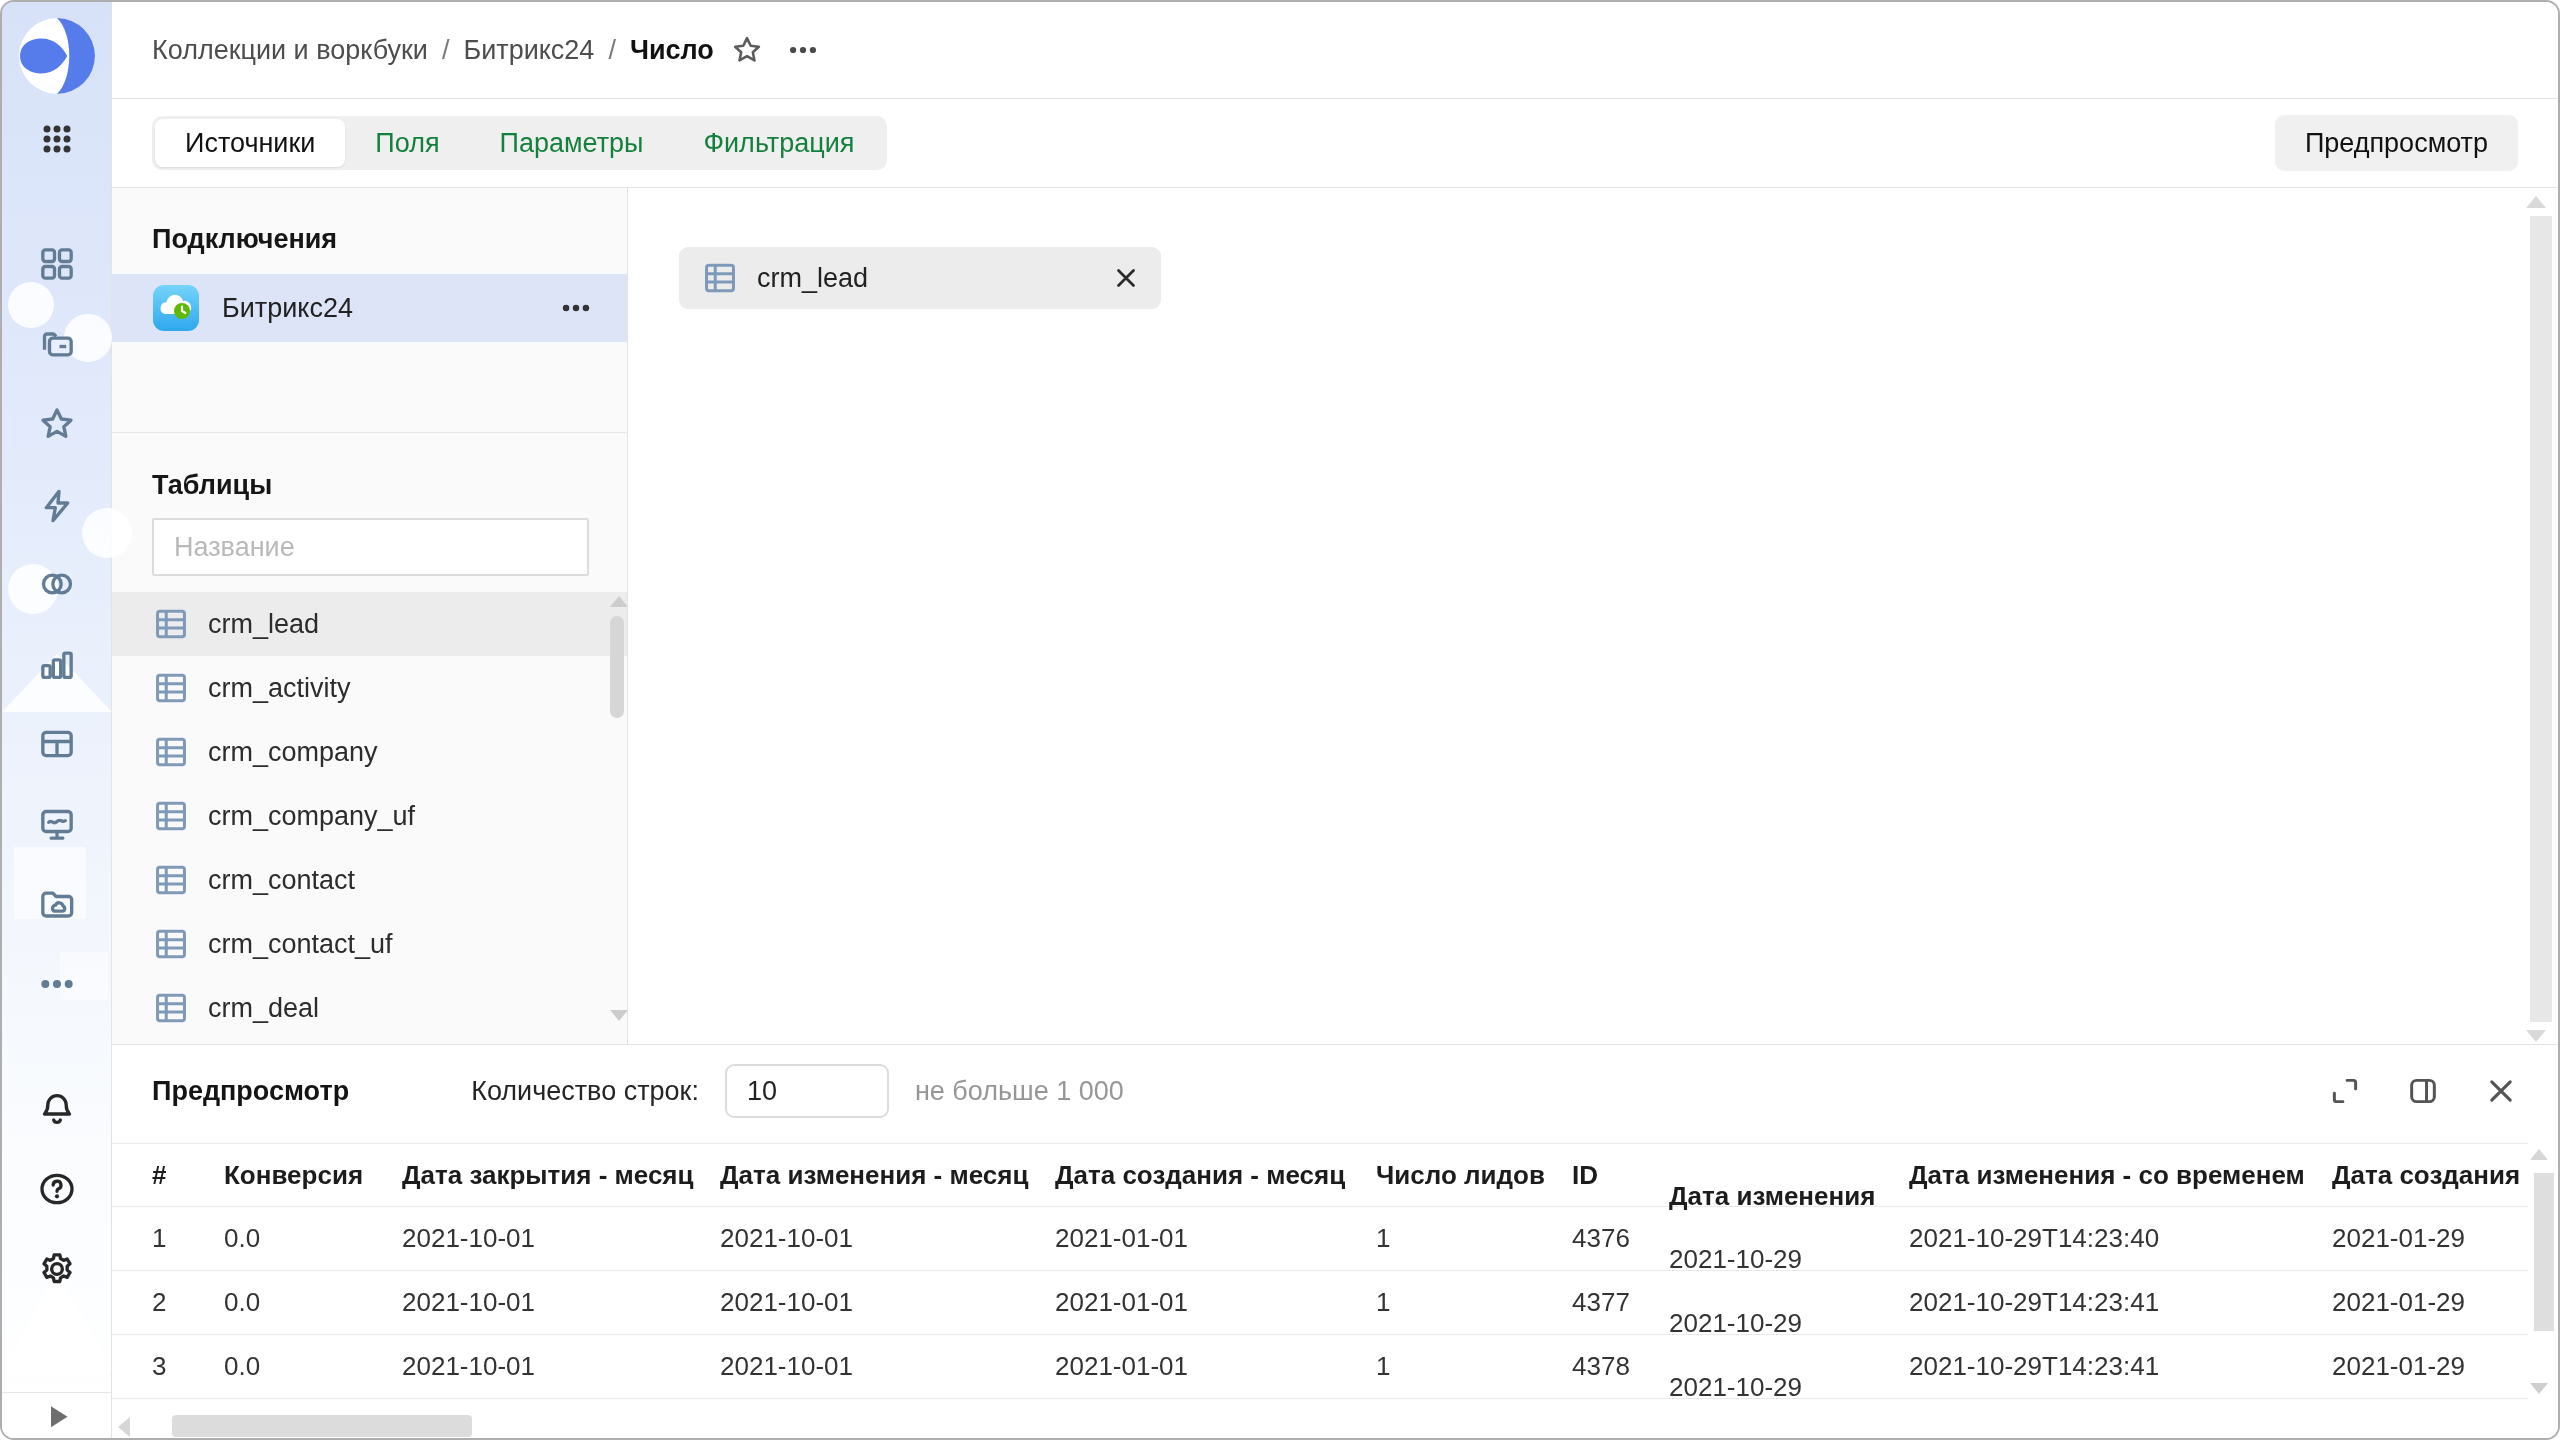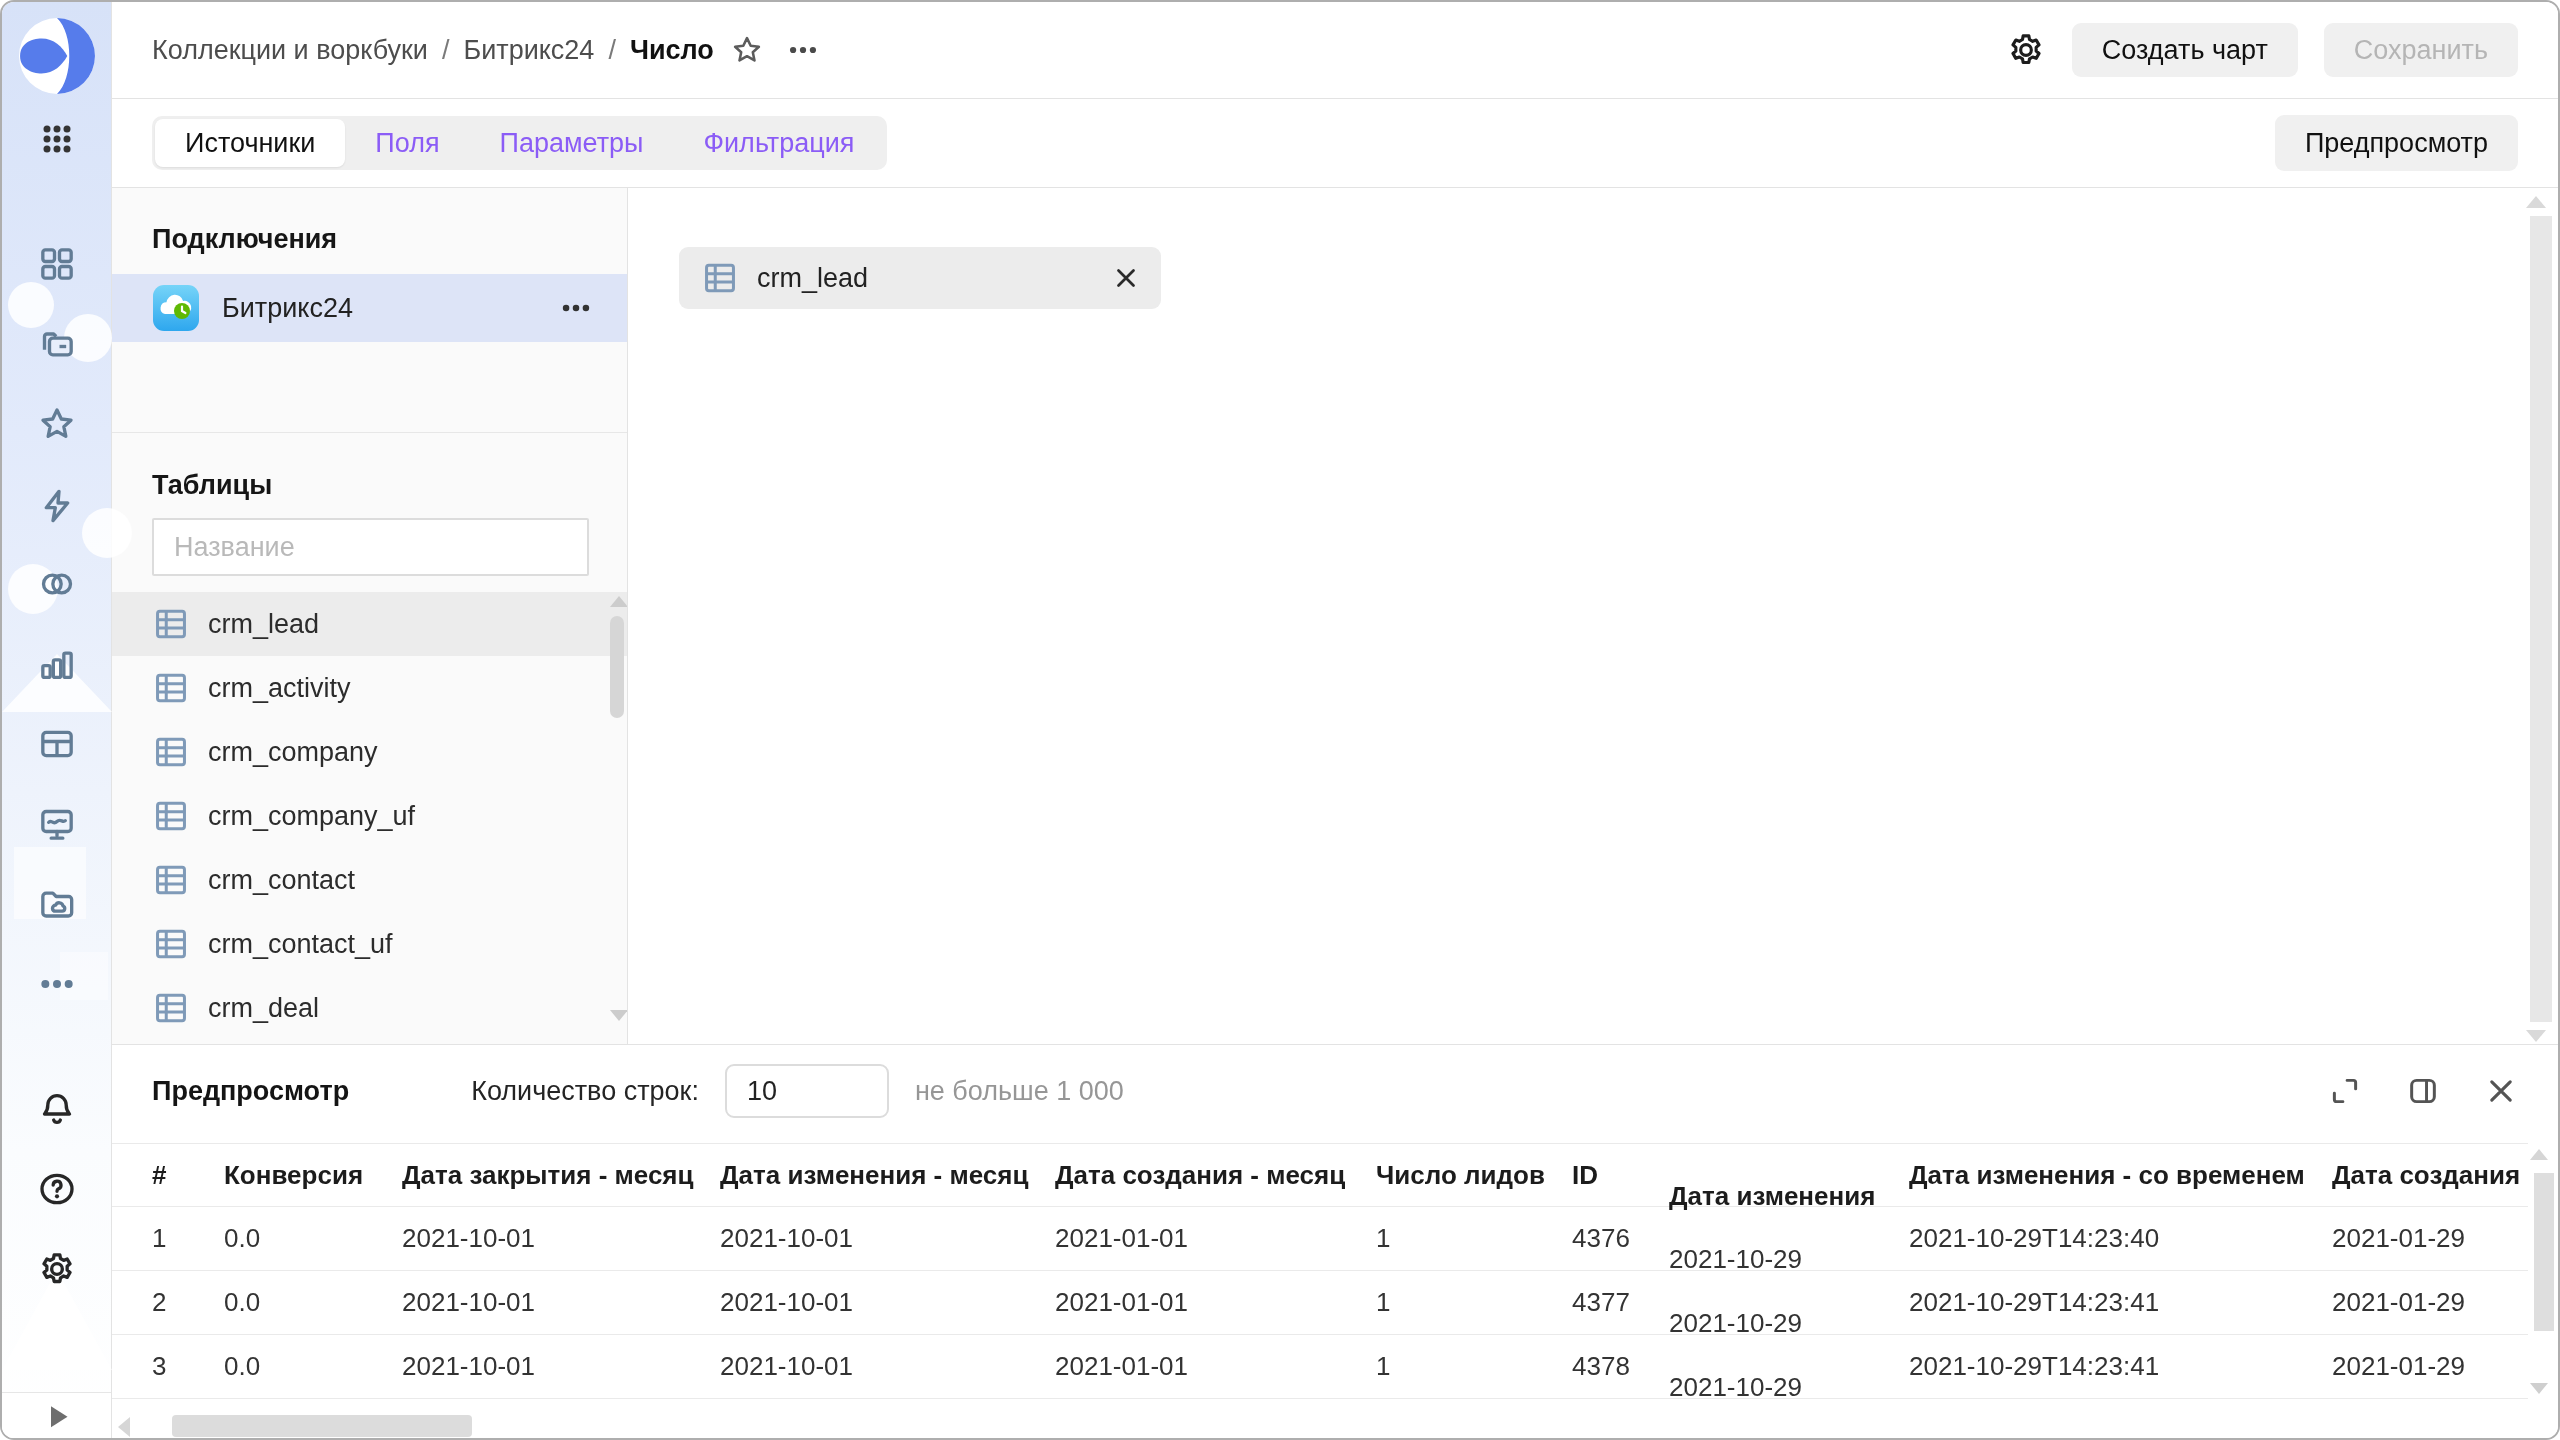--- a/index.html
+++ b/index.html
@@ -43,21 +43,21 @@
   .btn { font-family:inherit; font-size:27px; color:#111; background:#f0f0f0; border:none; border-radius:9px;
     height:54px; padding:0 30px; cursor:pointer; }
   .btn.disabled { color:#b5b5b5; cursor:default; }
   .gear-top { color:#1d1d1d; }
 
   
   .tabbar { position:absolute; left:110px; top:97px; right:0; height:89px; background:#fff;
     border-bottom:1px solid #e3e3e3; display:flex; align-items:center; }
   .segments { display:flex; align-items:center; margin-left:40px; background:#efefef; border-radius:10px;
     padding:3px; height:54px; }
-  .segment { font-size:27px; color:#8b5cf6; padding:0 30px; height:48px; display:flex; align-items:center;
+  .segment { font-size:27px; color:#15803d; padding:0 30px; height:48px; display:flex; align-items:center;
     border-radius:8px; cursor:pointer; }
   .segment.active { background:#fff; color:#111; box-shadow:0 1px 2px rgba(0,0,0,.08); }
   .preview-btn { margin-left:auto; margin-right:40px; height:56px; }
 
   
   .left-panel { position:absolute; left:110px; top:186px; width:516px; height:856px;
     background:#fafafa; border-right:1px solid #e3e3e3; overflow:hidden; }
   .section-title { font-size:27px; font-weight:bold; color:#161616; margin:0; }
   .conn-title { position:absolute; left:40px; top:36px; }
   .conn-row { position:absolute; left:0; top:86px; width:100%; height:68px; background:#dde4f7;
@@ -279,30 +279,20 @@
       </svg>
     </span>
     <span class="icon-btn more-btn">
       <svg viewBox="0 0 24 24" width="34" height="34" fill="#4a4a4a">
         <circle cx="5" cy="12" r="2.2"></circle>
           <circle cx="12" cy="12" r="2.2"></circle>
           <circle cx="19" cy="12" r="2.2"></circle>
       </svg>
     </span>
 
-    <div class="topbar-right">
-      <span class="icon-btn gear-top">
-        <svg viewBox="0 0 24 24" width="40" height="40" fill="none" stroke="currentColor" stroke-width="1.9" stroke-linejoin="round">
-          <circle cx="12" cy="12" r="3.2"></circle>
-          <path d="M10.3 3.5 h3.4 l.4 2.2 1.9 1.1 2.1-.8 1.7 2.9 -1.7 1.5 v2.2 l1.7 1.5 -1.7 2.9 -2.1-.8 -1.9 1.1 -.4 2.2 h-3.4 l-.4-2.2 -1.9-1.1 -2.1.8 -1.7-2.9 1.7-1.5 v-2.2 l-1.7-1.5 1.7-2.9 2.1.8 1.9-1.1 Z"></path>
-        </svg>
-      </span>
-      <button class="btn">Создать чарт</button>
-      <button class="btn disabled">Сохранить</button>
-    </div>
   </header>
 
   <div class="tabbar">
     <div class="segments">
       <div class="segment active">Источники</div>
       <div class="segment">Поля</div>
       <div class="segment">Параметры</div>
       <div class="segment">Фильтрация</div>
     </div>
     <button class="btn preview-btn">Предпросмотр</button>

